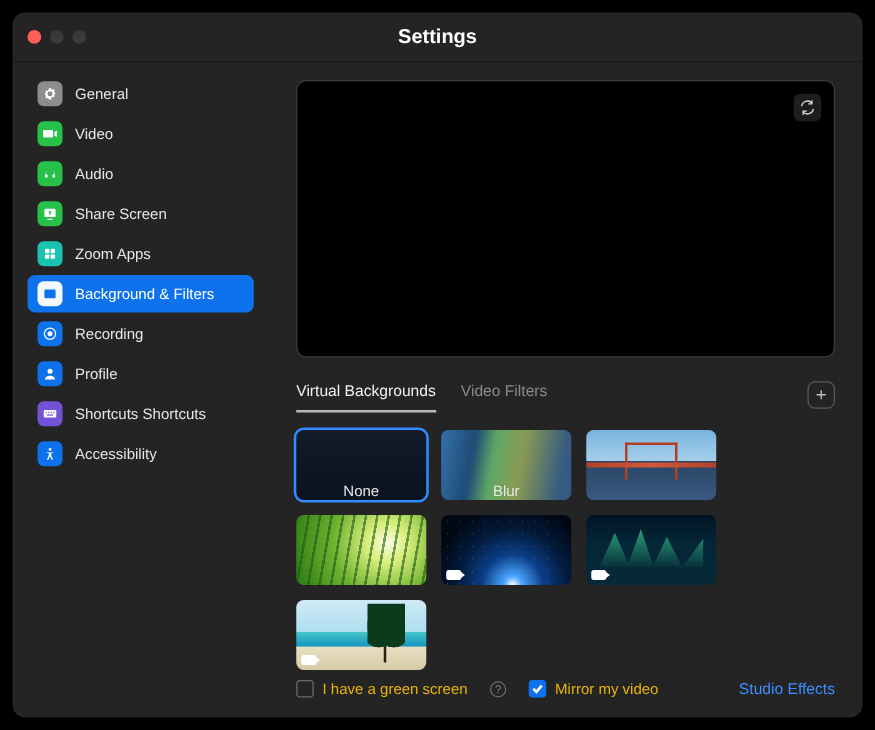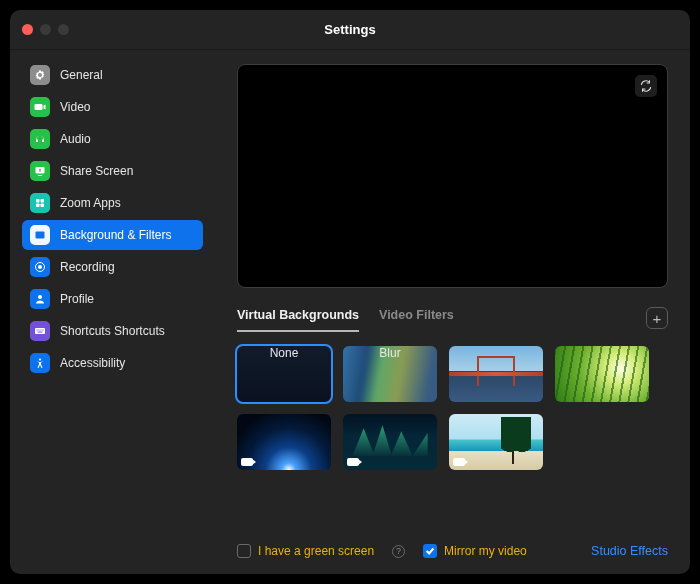--- a/index.html
+++ b/index.html
@@ -4,43 +4,43 @@
 <style>
   * { box-sizing: border-box; margin: 0; padding: 0; font-family: -apple-system, BlinkMacSystemFont, "Segoe UI", Helvetica, Arial, sans-serif; }
   body { width: 700px; height: 584px; background: #000; }
   .window { width: 680px; height: 564px; margin: 10px; background: #242424; border-radius: 10px; overflow: hidden; position: relative; }
   .titlebar { height: 40px; position: relative; display: flex; align-items: center; justify-content: center; border-bottom: 1px solid #1a1a1a; }
   .traffic { position: absolute; left: 12px; top: 14px; display: flex; gap: 7px; }
   .traffic .dot { width: 11px; height: 11px; border-radius: 50%; }
   .tr-close { background: #ff5f57; }
   .tr-min { background: #3a3a3a; }
   .tr-max { background: #3a3a3a; }
-  .title { color: #fff; font-weight: 700; font-size: 13px; }
+  .title { color: #fff; font-weight: 700; font-size: 16px; }
   .content { display: flex; height: calc(100% - 40px); }
 
   .sidebar { width: 205px; padding: 10px 12px; overflow: hidden; }
   .nav-item { display: flex; align-items: center; gap: 10px; height: 30px; padding: 0 8px; border-radius: 6px; font-size: 12px; color: #e6e6e6; cursor: pointer; margin-bottom: 2px; }
   .nav-item.active { background: #0e72ed; color: #fff; }
   .nav-icon { width: 20px; height: 20px; border-radius: 5px; display: flex; align-items: center; justify-content: center; flex-shrink: 0; }
   .nav-icon svg { width: 12px; height: 12px; fill: #fff; display: block; }
 
   .main { flex: 1; padding: 14px 22px 16px 22px; display: flex; flex-direction: column; }
 
   .preview { width: 100%; height: 224px; background: #000; border: 1px solid #3c3c3c; border-radius: 8px; position: relative; }
   .rotate-btn { position: absolute; top: 10px; right: 10px; width: 22px; height: 22px; border-radius: 5px; background: rgba(60,60,60,0.5); display:flex; align-items:center; justify-content:center; cursor: pointer; }
   .rotate-btn svg { width: 14px; height: 14px; stroke: #ddd; fill: none; }
 
   .tabs { display: flex; align-items: center; gap: 20px; margin-top: 16px; }
-  .tab { font-size: 12.5px; font-weight: 700; color: #8a8a8a; padding: 4px 0 8px 0; cursor: pointer; border-bottom: 2px solid transparent; }
+  .tab { font-size: 12.5px; font-weight: 400; color: #8a8a8a; padding: 4px 0 8px 0; cursor: pointer; border-bottom: 2px solid transparent; }
   .tab.active { color: #f0f0f0; border-bottom: 2px solid #b8b8b8; }
   .tab-spacer { flex: 1; }
   .add-btn { width: 22px; height: 22px; border: 1px solid #5a5a5a; border-radius: 6px; display: flex; align-items: center; justify-content: center; color: #bdbdbd; font-size: 15px; line-height: 1; cursor: pointer; }
 
   .thumbs { margin-top: 14px; display: flex; flex-wrap: wrap; gap: 12px; }
-  .thumb { width: 94px; height: 56px; border-radius: 6px; cursor: pointer; position: relative; overflow: hidden; display:flex; align-items:flex-start; justify-content:center; }
+  .thumb { width: 104px; height: 56px; border-radius: 6px; cursor: pointer; position: relative; overflow: hidden; display:flex; align-items:flex-end; justify-content:center; }
   .thumb.selected { outline: 2px solid #2f8cff; outline-offset: 0; }
   .thumb-label { color: #e8e8e8; font-size: 12px; font-weight: 500; position: relative; z-index: 2; }
   .vid-badge { position:absolute; bottom:4px; left:4px; width:12px; height:8px; background:#fff; border-radius:2px; z-index:3; }
   .vid-badge::after { content:""; position:absolute; right:-3px; top:1px; border-top:3px solid transparent; border-bottom:3px solid transparent; border-left:4px solid #fff; }
 
   
   .bg-none { background: linear-gradient(180deg,#111b2a 0%, #0a1220 100%); }
   .bg-blur { background: linear-gradient(100deg,#3573a9 0%, #1e4a76 25%, #5fa866 40%, #8a9b53 60%, #375b83 90%); filter: blur(0); }
   .bg-blur::after { content:""; position:absolute; inset:0; backdrop-filter: blur(2px); }
   .bg-blur .thumb-label { z-index: 4; }

